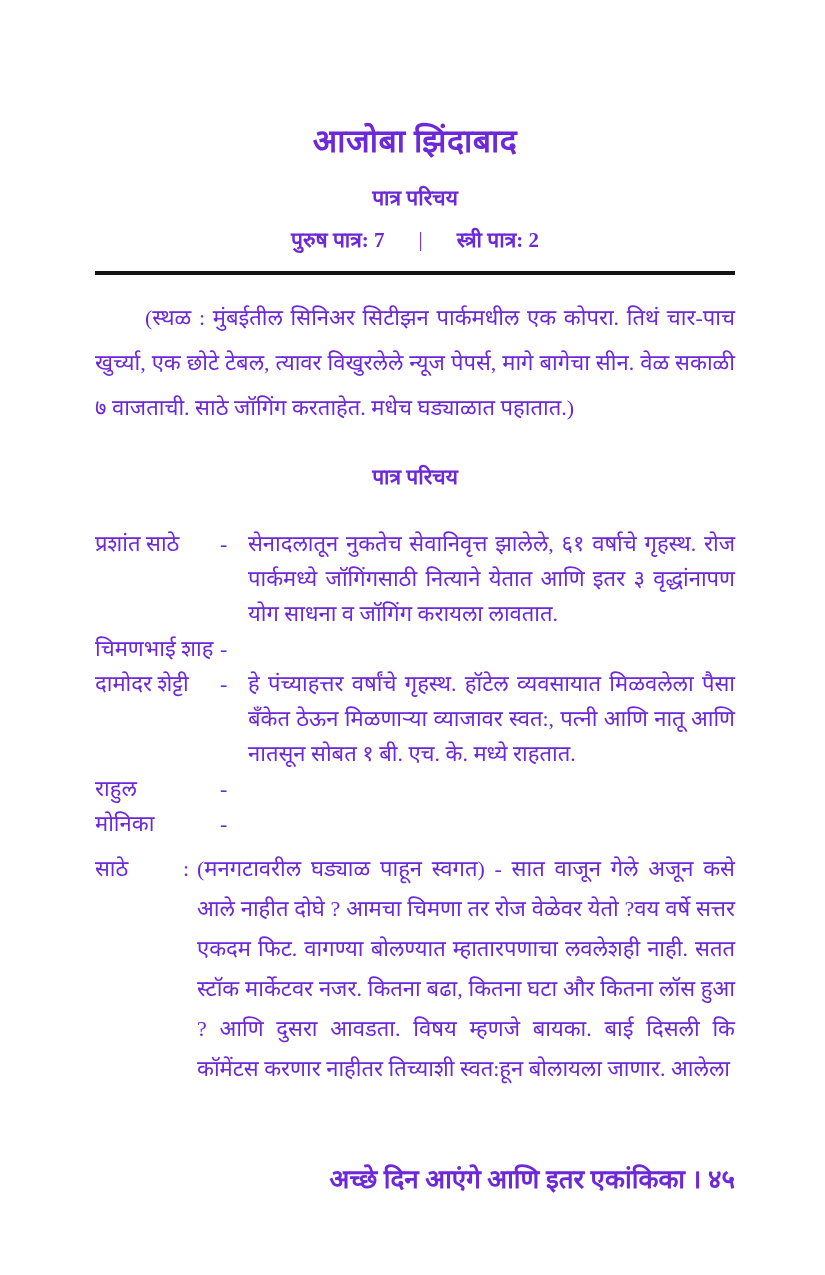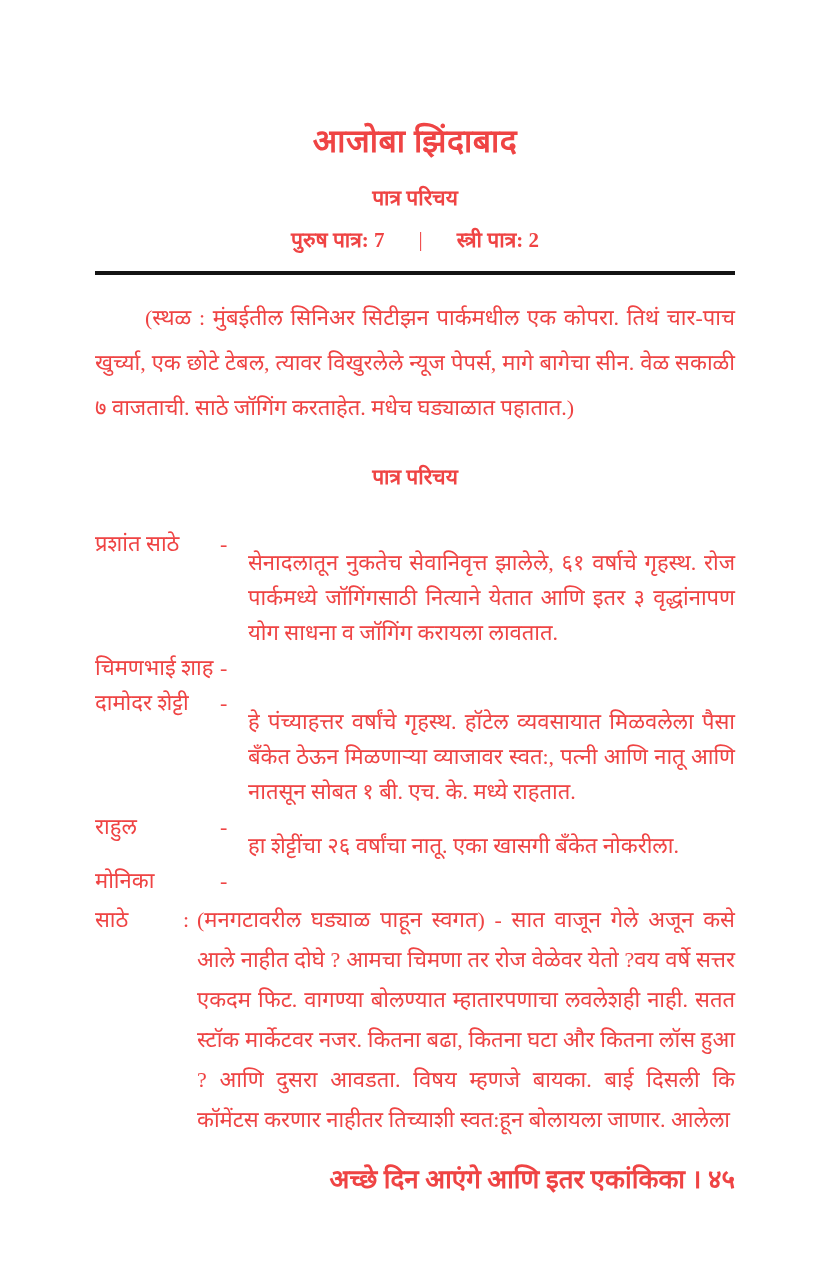--- a/index.html
+++ b/index.html
@@ -6,21 +6,21 @@
     margin: 0;
     padding: 0;
     background: #e8e8e8;
   }
   .page {
     position: relative;
     width: 825px;
     height: 1275px;
     margin: 0 auto;
     background: #ffffff;
-    color: #ef4444;
+    color: #6d28d9;
     box-sizing: border-box;
     padding: 118px 90px 0 95px;
     font-family: "Liberation Serif", "DejaVu Serif", serif;
     overflow: hidden;
   }
   .content { width: 640px; }
 
   .play-title {
     margin: 0 0 22px 0;
     text-align: center;
@@ -67,24 +67,24 @@
     margin: 32px 0 36px 0;
   }
 
   .cast-list { font-size: 22px; line-height: 35px; }
   .cast-row {
     display: grid;
     grid-template-columns: 125px 28px 1fr;
   }
   .cast-name { white-space: nowrap; }
   .cast-sep { text-align: left; }
-  .cast-desc { text-align: justify; margin-top: 19px; }
+  .cast-desc { text-align: justify; }
 
   .dialogue {
-    margin-top: 2px;
+    margin-top: 8px;
     display: grid;
     grid-template-columns: 88px 14px 1fr;
     font-size: 22px;
     line-height: 40px;
   }
   .dialogue .speaker { white-space: nowrap; }
   .dialogue .speech { text-align: justify; }
 
   .page-footer {
     position: absolute;
@@ -128,21 +128,20 @@
         <div class="cast-sep">-</div>
       </div>
       <div class="cast-row">
         <div class="cast-name">दामोदर शेट्टी</div>
         <div class="cast-sep">-</div>
         <div class="cast-desc">हे पंच्याहत्तर वर्षांचे गृहस्थ. हॉटेल व्यवसायात मिळवलेला पैसा बँकेत ठेऊन मिळणाऱ्या व्याजावर स्वत:, पत्नी आणि नातू आणि नातसून सोबत १ बी. एच. के. मध्ये राहतात.</div>
       </div>
       <div class="cast-row">
         <div class="cast-name">राहुल</div>
         <div class="cast-sep">-</div>
-        <div class="cast-desc">हा शेट्टींचा २६ वर्षांचा नातू. एका खासगी बँकेत नोकरीला.</div>
       </div>
       <div class="cast-row">
         <div class="cast-name">मोनिका</div>
         <div class="cast-sep">-</div>
       </div>
     </div>
 
     <div class="dialogue">
       <div class="speaker">साठे</div>
       <div class="colon">:</div>

